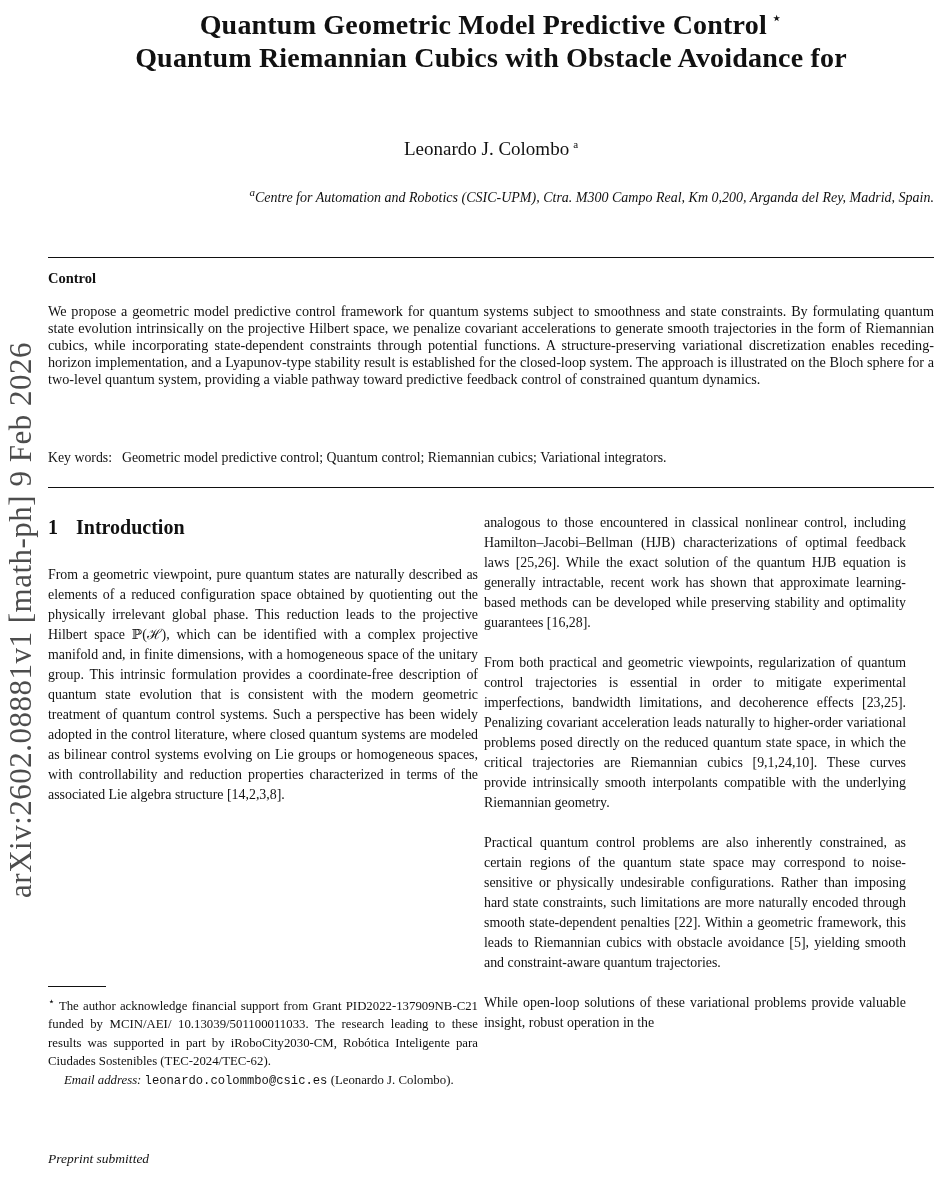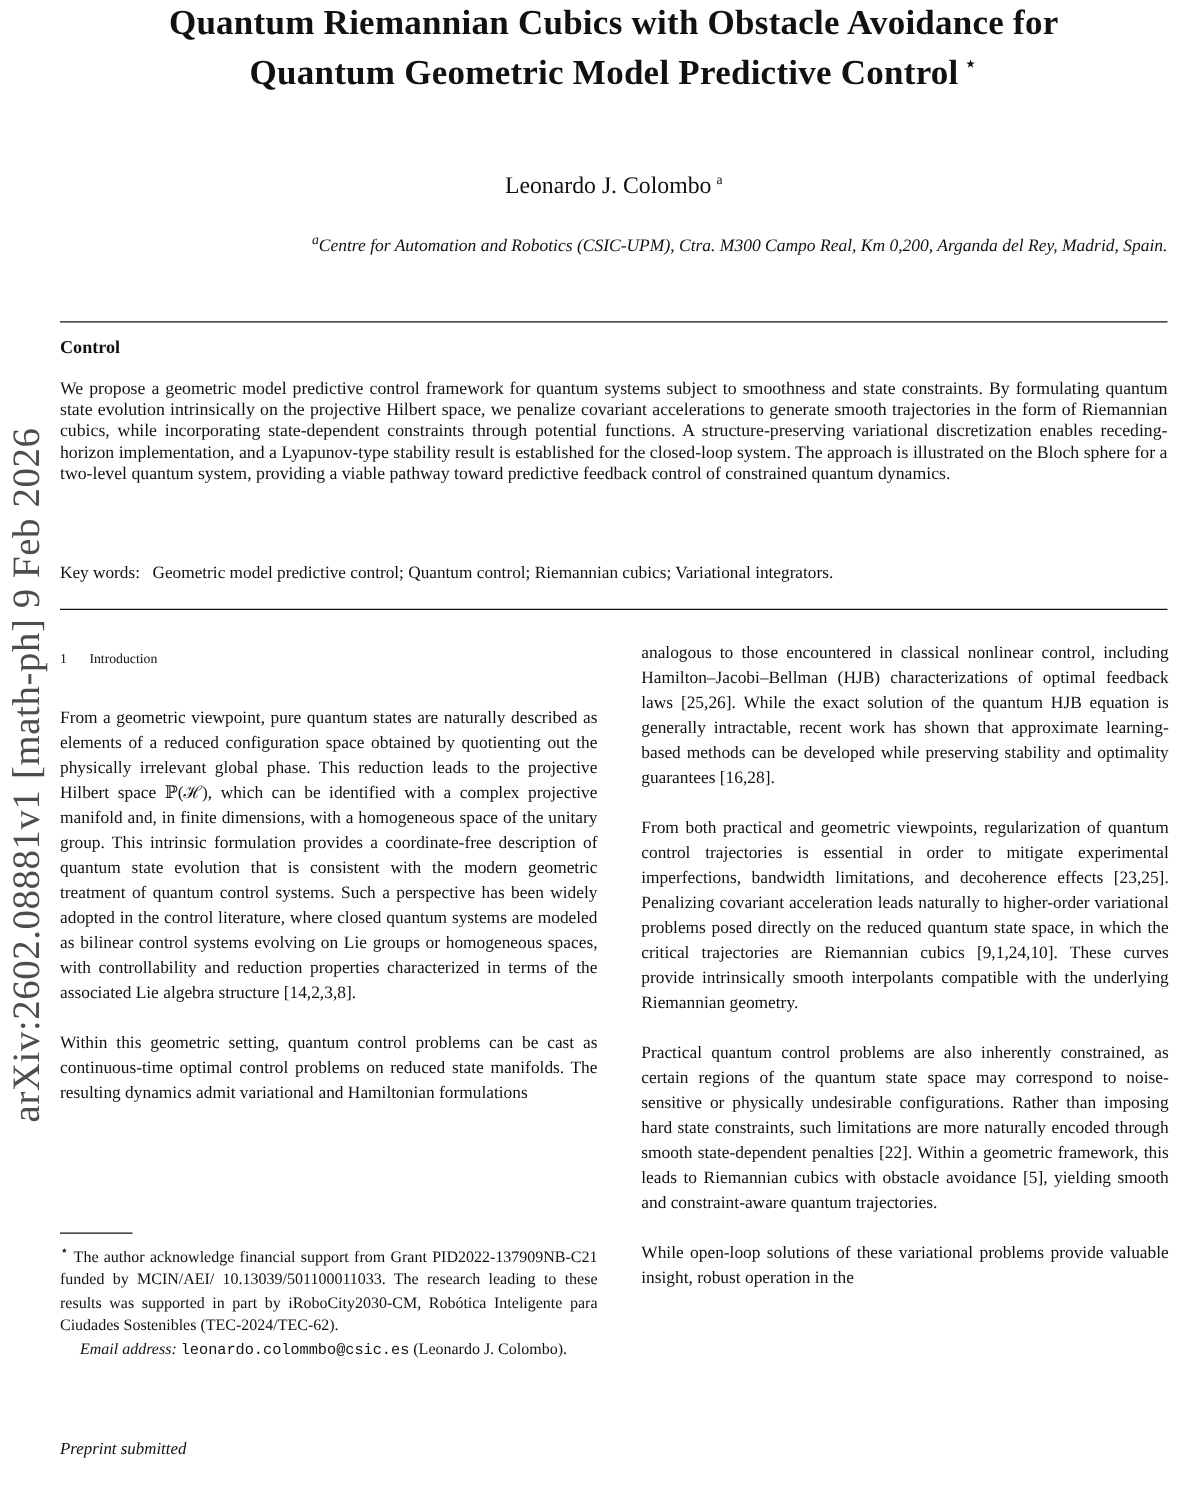--- a/index.html
+++ b/index.html
@@ -46,23 +46,23 @@
   .abstract-text {
     position: absolute; top: 303px; left: 48px; width: 886px;
     font-size: 14.2px; line-height: 17px; text-align: justify;
   }
   .keywords-line { position: absolute; top: 450px; left: 48px; width: 886px; font-size: 13.8px; }
   .keywords-label { margin-right: 10px; }
 
   
   .col { position: absolute; top: 513px; font-size: 13.9px; line-height: 20px; text-align: justify; hyphens: auto; -webkit-hyphens: auto; }
   .col-left  { left: 48px;  width: 430px; }
-  .col-right { left: 513px; width: 422px; }
+  .col-right { left: 484px; width: 422px; }
   .col p { margin: 0 0 20px 0; }
-  .section-heading { font-weight: normal; font-size: 11px; margin: 4px 0 28px 0; text-align: left; }
+  .section-heading { font-weight: bold; font-size: 20px; margin: 4px 0 28px 0; text-align: left; }
   .section-number { margin-right: 18px; }
 
   
   .footnote {
     position: absolute; top: 986px; left: 48px; width: 430px;
     font-size: 12.8px; line-height: 18.2px; text-align: justify;
   }
   .footnote-rule { width: 58px; border: 0; border-top: 1.4px solid #111; margin-bottom: 5px; }
   .footnote-star { font-size: 11px; vertical-align: super; margin-right: 4px; }
   .footnote-email-line { text-indent: 16px; margin-top: 1px; }
@@ -76,22 +76,22 @@
   }
 </style>
 </head>
 <body>
 
 <div class="page">
 
   <div class="arxiv-banner">arXiv:2602.08881v1  [math-ph]  9 Feb 2026</div>
 
   <div class="title-block">
+    <div class="title-line"><span>Quantum Geometric Model Predictive Control</span><span class="title-star">⋆</span></div>
     <div class="title-line">Quantum Riemannian Cubics with Obstacle Avoidance for</div>
-    <div class="title-line"><span>Quantum Geometric Model Predictive Control</span><span class="title-star">⋆</span></div>
   </div>
 
   <div class="author-line">
     <span>Leonardo J. Colombo</span><span class="sup" style="margin-left:4px;">a</span>
   </div>
 
   <div class="affiliation-line">
     <span class="sup">a</span><span>Centre for Automation and Robotics (CSIC-UPM), Ctra. M300 Campo Real, Km 0,200, Arganda del Rey, Madrid, Spain.</span>
   </div>
 
@@ -102,21 +102,20 @@
   <div class="keywords-line">
     <span class="keywords-label">Key words:</span><span>Geometric model predictive control; Quantum control; Riemannian cubics; Variational integrators.</span>
   </div>
   <hr class="rule rule-keywords-bottom">
 
   <div class="col col-left">
     <div class="section-heading">
       <span class="section-number">1</span><span>Introduction</span>
     </div>
     <p>From a geometric viewpoint, pure quantum states are naturally described as elements of a reduced configuration space obtained by quotienting out the physically irrelevant global phase. This reduction leads to the projective Hilbert space ℙ(ℋ), which can be identified with a complex projective manifold and, in finite dimensions, with a homogeneous space of the unitary group. This intrinsic formulation provides a coordinate-free description of quantum state evolution that is consistent with the modern geometric treatment of quantum control systems. Such a perspective has been widely adopted in the control literature, where closed quantum systems are modeled as bilinear control systems evolving on Lie groups or homogeneous spaces, with controllability and reduction properties characterized in terms of the associated Lie algebra structure [14,2,3,8].</p>
-    <p>Within this geometric setting, quantum control problems can be cast as continuous-time optimal control problems on reduced state manifolds. The resulting dynamics admit variational and Hamiltonian formulations</p>
   </div>
 
   <div class="col col-right">
     <p>analogous to those encountered in classical nonlinear control, including Hamilton–Jacobi–Bellman (HJB) characterizations of optimal feedback laws [25,26]. While the exact solution of the quantum HJB equation is generally intractable, recent work has shown that approximate learning-based methods can be developed while preserving stability and optimality guarantees [16,28].</p>
     <p>From both practical and geometric viewpoints, regularization of quantum control trajectories is essential in order to mitigate experimental imperfections, bandwidth limitations, and decoherence effects [23,25]. Penalizing covariant acceleration leads naturally to higher-order variational problems posed directly on the reduced quantum state space, in which the critical trajectories are Riemannian cubics [9,1,24,10]. These curves provide intrinsically smooth interpolants compatible with the underlying Riemannian geometry.</p>
     <p>Practical quantum control problems are also inherently constrained, as certain regions of the quantum state space may correspond to noise-sensitive or physically undesirable configurations. Rather than imposing hard state constraints, such limitations are more naturally encoded through smooth state-dependent penalties [22]. Within a geometric framework, this leads to Riemannian cubics with obstacle avoidance [5], yielding smooth and constraint-aware quantum trajectories.</p>
     <p>While open-loop solutions of these variational problems provide valuable insight, robust operation in the</p>
   </div>
 
   <div class="footnote">

